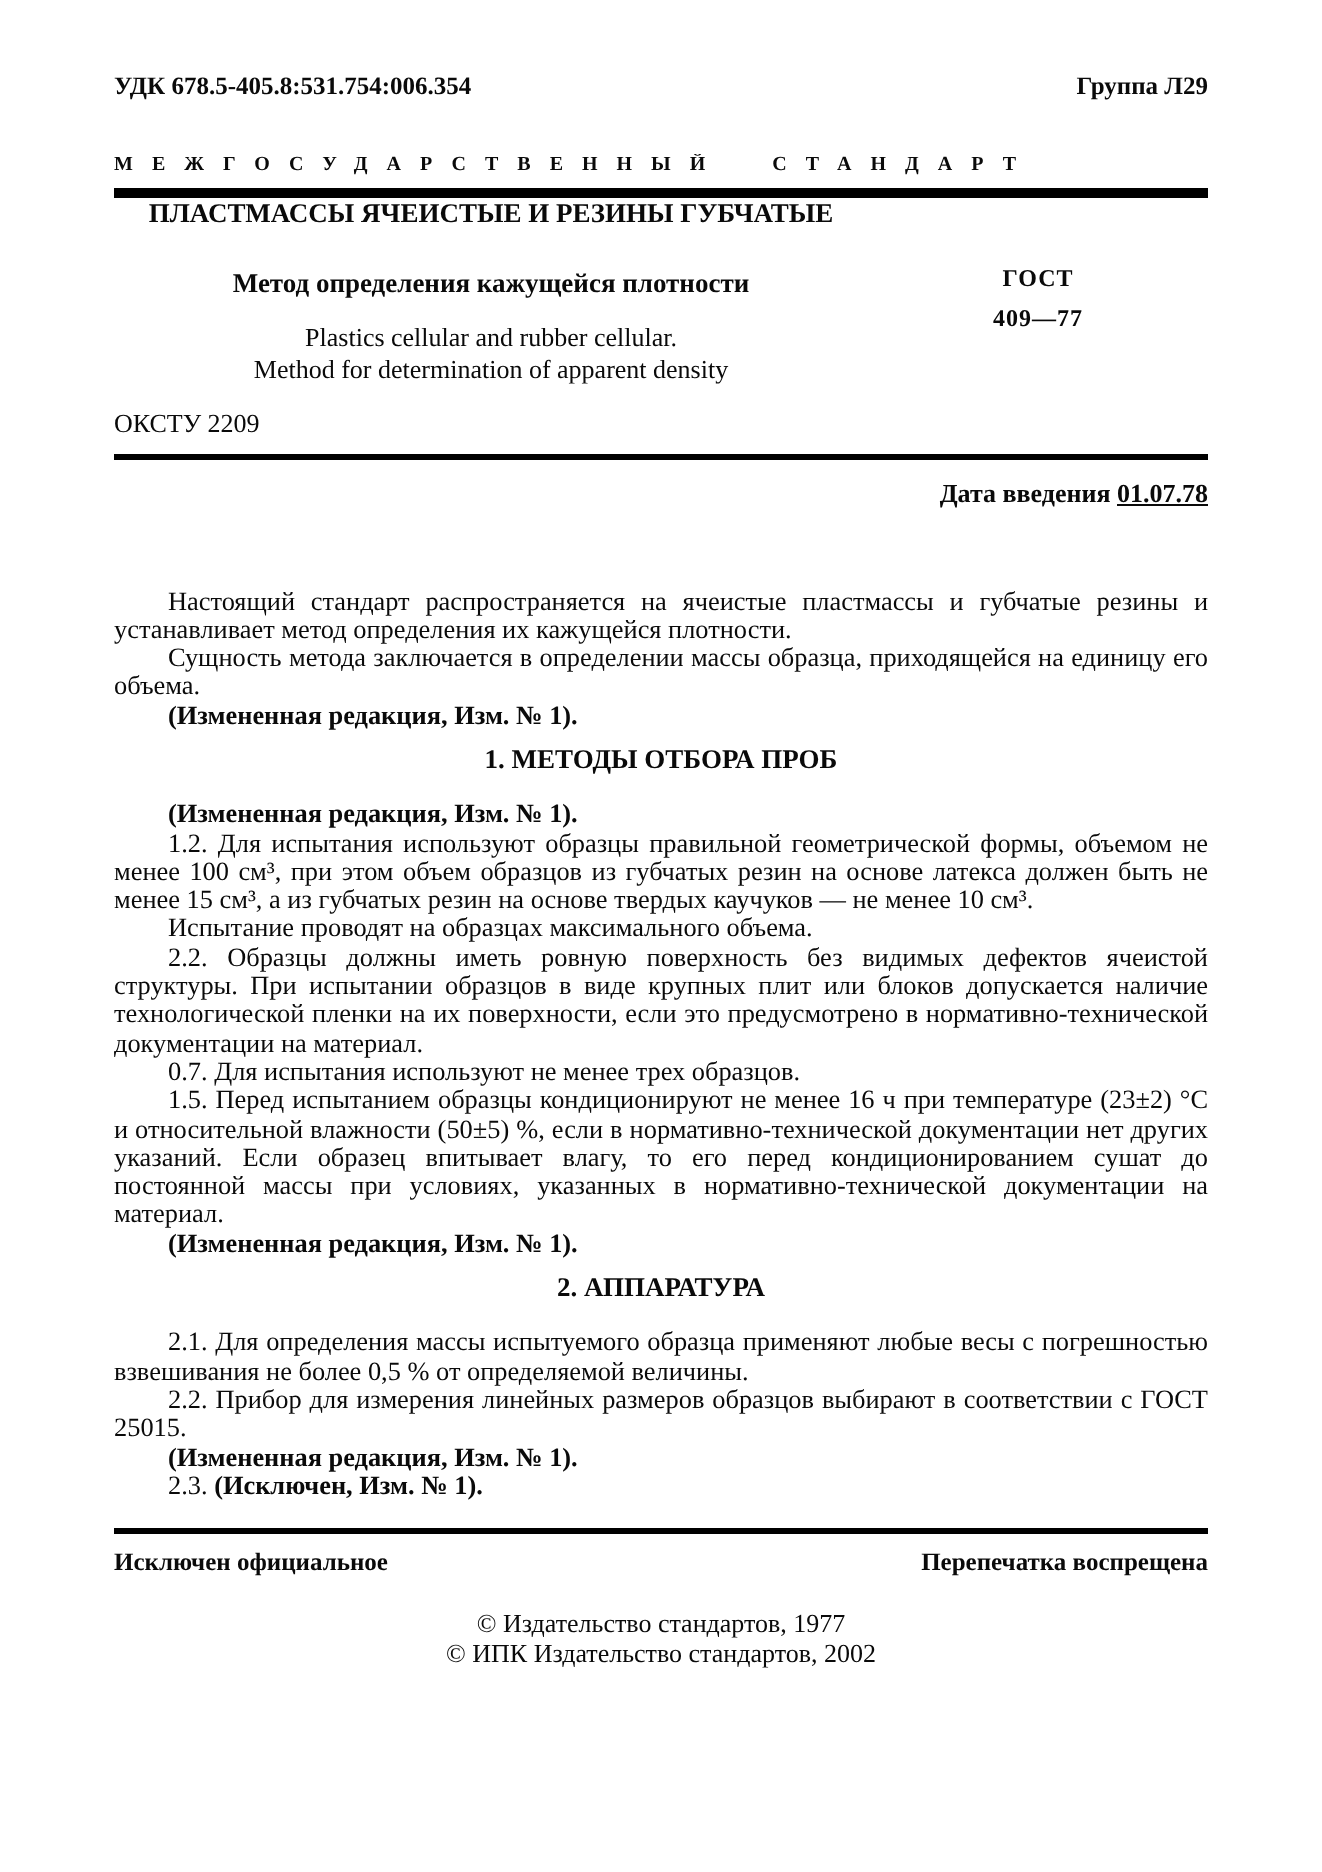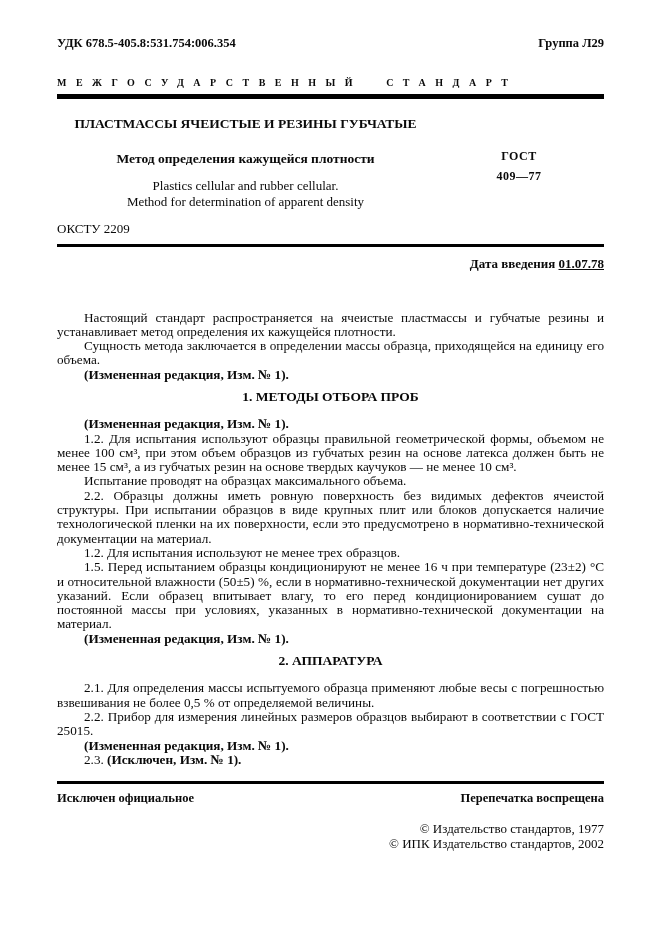--- a/index.html
+++ b/index.html
@@ -40,21 +40,20 @@
   }
 
   .rule-thick {
     margin-top: 6px;
     height: 5px;
     background: #000;
   }
 
   .title-block {
     display: flex;
-    margin-top: 17px;
   }
   .title-left {
     flex: 1;
     text-align: center;
   }
   .title-ru {
     font-size: 13.5px;
     font-weight: bold;
   }
   .subtitle-ru {
@@ -120,21 +119,21 @@
   }
   .footer-row {
     display: flex;
     justify-content: space-between;
     margin-top: 7px;
     font-size: 12.5px;
     font-weight: bold;
   }
   .copyright {
     margin-top: 15px;
-    text-align: right;
+    text-align: center;
     font-size: 13px;
     line-height: 15.5px;
   }
 </style>
 </head>
 <body>
 
 <div class="page">
 
   <div class="udc-row">
@@ -171,21 +170,21 @@
   <div class="body-text">
     <p>Настоящий стандарт распространяется на ячеистые пластмассы и губчатые резины и устанавливает метод определения их кажущейся плотности.</p>
     <p>Сущность метода заключается в определении массы образца, приходящейся на единицу его объема.</p>
     <p class="amendment">(Измененная редакция, Изм. № 1).</p>
 
     <div class="section-heading">1. МЕТОДЫ ОТБОРА ПРОБ</div>
     <p class="amendment">(Измененная редакция, Изм. № 1).</p>
     <p>1.2. Для испытания используют образцы правильной геометрической формы, объемом не менее 100 см³, при этом объем образцов из губчатых резин на основе латекса должен быть не менее 15 см³, а из губчатых резин на основе твердых каучуков — не менее 10 см³.</p>
     <p>Испытание проводят на образцах максимального объема.</p>
     <p>2.2. Образцы должны иметь ровную поверхность без видимых дефектов ячеистой структуры. При испытании образцов в виде крупных плит или блоков допускается наличие технологической пленки на их поверхности, если это предусмотрено в нормативно-технической документации на материал.</p>
-    <p>1.2. Для испытания используют не менее трех образцов.</p>
+    <p>0.7. Для испытания используют не менее трех образцов.</p>
     <p>1.5. Перед испытанием образцы кондиционируют не менее 16 ч при температуре (23±2) °С и относительной влажности (50±5) %, если в нормативно-технической документации нет других указаний. Если образец впитывает влагу, то его перед кондиционированием сушат до постоянной массы при условиях, указанных в нормативно-технической документации на материал.</p>
     <p class="amendment">(Измененная редакция, Изм. № 1).</p>
 
     <div class="section-heading">2. АППАРАТУРА</div>
     <p>2.1. Для определения массы испытуемого образца применяют любые весы с погрешностью взвешивания не более 0,5 % от определяемой величины.</p>
     <p>2.2. Прибор для измерения линейных размеров образцов выбирают в соответствии с ГОСТ 25015.</p>
     <p class="amendment">(Измененная редакция, Изм. № 1).</p>
     <p>
       <span>2.3.</span>
       <span class="bold">(Исключен, Изм. № 1).</span>

